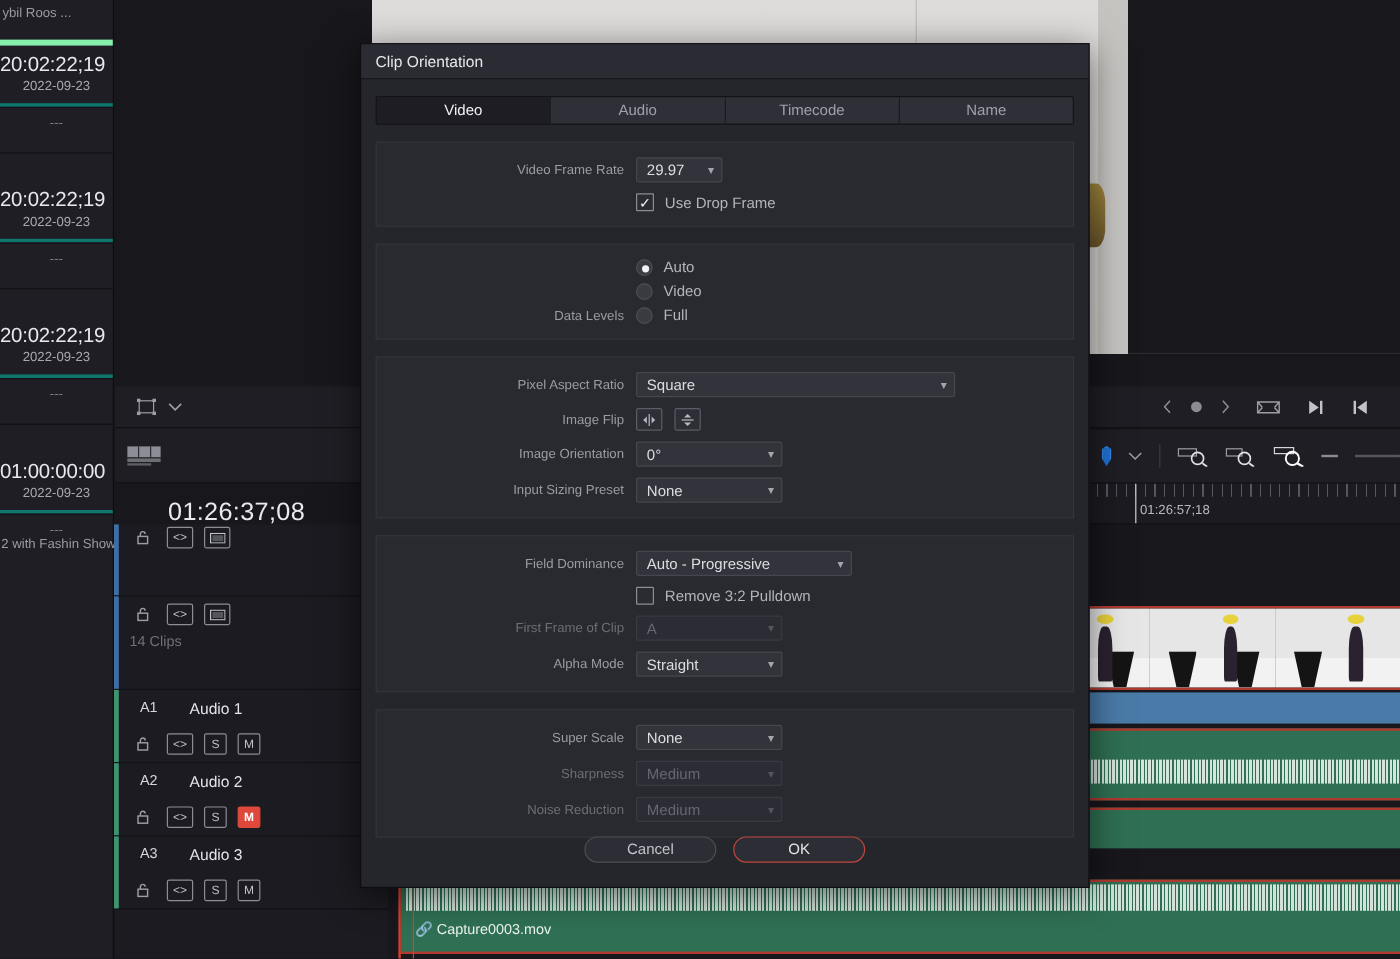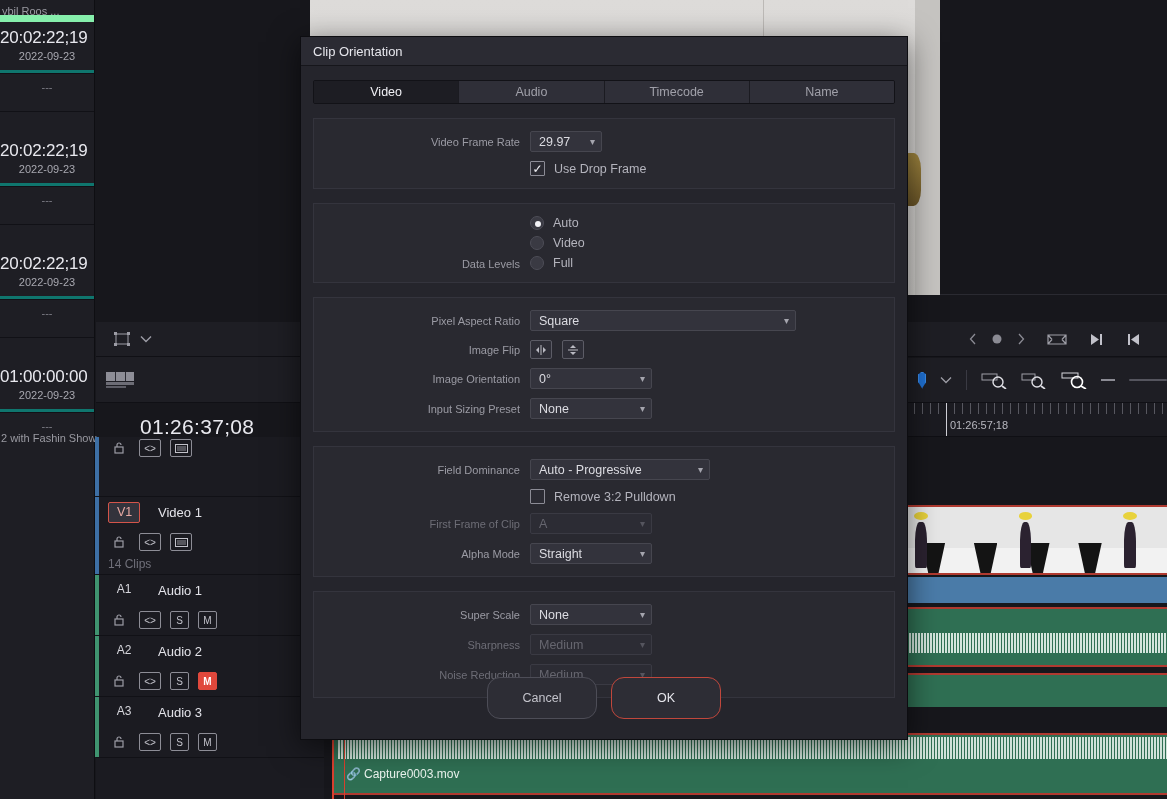--- a/index.html
+++ b/index.html
@@ -14,22 +14,22 @@
 
   
   .app-bg { position: absolute; inset: 0; background: #17171c; }
 
   
   .meta-col {
     position: absolute; left: 0; top: 0; width: 95px; height: 799px;
     background: #1e1e24; border-right: 1px solid #0e0e12;
   }
   .meta-head {
-    height: 22px; line-height: 22px; font-size: 11px; color: #9a9aa2;
-    padding-left: 2px; border-bottom: 7px solid #86efac; overflow: hidden;
+    height: 38px; line-height: 22px; font-size: 11px; color: #9a9aa2;
+    padding-left: 2px; border-bottom: 5px solid #86efac; overflow: hidden;
     white-space: nowrap;
   }
   .meta-block { border-bottom: 3px solid #0f766e; }
   .meta-tc {
     font-size: 17px; color: #e8e8ee; padding: 6px 0 2px 0; text-align: left;
     white-space: nowrap; letter-spacing: -0.2px;
   }
   .meta-date { font-size: 11px; color: #a8a8b0; text-align: center; padding-bottom: 8px; }
   .meta-row-sep { border-top: 1px solid #111116; height: 38px; position: relative; }
   .meta-dash { font-size: 11px; color: #7d7d86; text-align: center; padding-top: 7px; }
@@ -244,21 +244,21 @@
     width: 22px; height: 19px; border: 1px solid #5c5c66; border-radius: 2px;
     background: #2e2e37; display: inline-flex; align-items: center; justify-content: center;
     margin-right: 10px; color: #b9b9c2;
   }
 
   .btnrow {
     position: absolute; left: 0; right: 0; bottom: 20px;
     display: flex; justify-content: center; gap: 14px;
   }
   .pbtn {
-    width: 110px; height: 42px; border-radius: 13px; font-size: 12.5px;
+    width: 110px; height: 22px; border-radius: 13px; font-size: 12.5px;
     display: flex; align-items: center; justify-content: center;
     background: #2d2d35; border: 1px solid #4d4d57; color: #c3c3cb;
   }
   .pbtn.primary { border-color: #c0473c; color: #e6e6ec; }
 </style>
 </head>
 <body>
 
 <div id="root">
 
@@ -446,24 +446,20 @@
             <svg width="13" height="9" viewBox="0 0 13 9">
                 <rect x="0.5" y="0.5" width="12" height="8" fill="none" stroke="#c2c2ca"></rect>
                 <rect x="2" y="2" width="9" height="5" fill="#c2c2ca" opacity=".35"></rect>
               </svg>
           </span>
         </div>
       </div>
 
       <div class="trk" style="height:78px">
         <div class="trk-stripe stripe-v"></div>
-        <div class="trk-name-row">
-          <span class="trk-badge sel">V1</span>
-          <span class="trk-label">Video 1</span>
-        </div>
         <div class="trk-btn-row">
           <span class="tbtn plain">
             <svg width="14" height="14" viewBox="0 0 14 14">
                 <rect x="3" y="6" width="8" height="6" fill="none" stroke="#9d9da6" stroke-width="1.2"></rect>
                 <path d="M5 6 V4 a2 2 0 0 1 4 0" fill="none" stroke="#9d9da6" stroke-width="1.2"></path>
               </svg>
           </span>
           <span class="tbtn">&lt;&gt;</span>
           <span class="tbtn">
             <svg width="13" height="9" viewBox="0 0 13 9">

